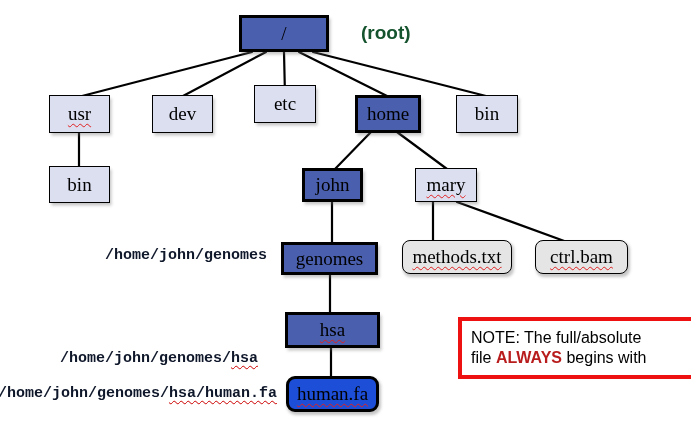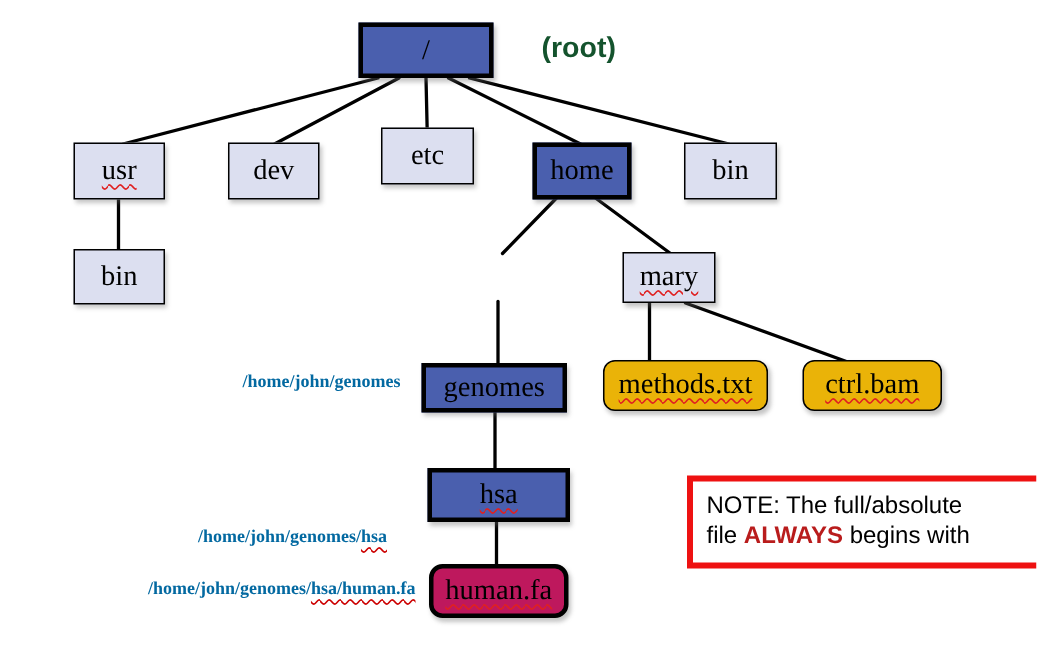--- a/index.html
+++ b/index.html
@@ -9,36 +9,36 @@
   }
   svg.edges { position:absolute; left:0; top:0; }
   .node {
     position:absolute; box-sizing:border-box;
     display:flex; align-items:center; justify-content:center;
     font-size:19px; color:#000;
     box-shadow:1.5px 2.5px 3px rgba(110,110,110,0.40);
   }
   .dark   { background:#4a5fae; border:3px solid #000; }
   .light  { background:#dcdff0; border:1.5px solid #000; }
-  .file   { background:#eab308; border:1.8px solid #000; border-radius:8px; }
-  .target { background:#be185d; border:3px solid #000; border-radius:9px; }
+  .file   { background:#e5e5e5; border:1.8px solid #000; border-radius:8px; }
+  .target { background:#1d4ed8; border:3px solid #000; border-radius:9px; }
   .sq {
     text-decoration-line:underline; text-decoration-style:wavy;
     text-decoration-color:#e02020; text-decoration-thickness:1px;
     text-underline-offset:3px;
   }
   .rootlabel {
     position:absolute; left:338px; top:22px; color:#14532d;
     font-family:"Liberation Sans", sans-serif; font-weight:bold; font-size:19px;
     white-space:nowrap;
     margin-left:23px;
   }
   .pathlabel {
-    position:absolute; color:#0369a1;
-    font-family:Liberation Serif, serif; font-weight:bold; font-size:12px;
+    position:absolute; color:#0f172a;
+    font-family:Liberation Mono, monospace; font-weight:bold; font-size:15px;
     white-space:nowrap;
   }
   .pathlabel .sq { text-decoration-color:#cc0000; }
   .label-genomes { right:424px; top:247px; }
   .label-hsa     { right:433px; top:319px;margin-top:31px; }
   .label-human   { right:414px; top:385px; }
   .note {
     position:absolute; left:458px; top:317px; width:256px; box-sizing:border-box;
     background:#ffffff; border:4px solid #ee1111; padding:7px 8px 8px 9px;
     font-family:"Liberation Sans", sans-serif; font-size:16px; line-height:19.5px;
@@ -86,20 +86,23 @@
   <div class="node dark" style="left:355px;top:95px;width:66px;height:38px">
     <span>home</span>
   </div>
   <div class="node light" style="left:456px;top:95px;width:62px;height:38px">
     <span>bin</span>
   </div>
 
   <div class="node light" style="left:49px;top:166px;width:61px;height:37px">
     <span>bin</span>
   </div>
+  <div class="node dark" style="left:302px;top:168px;width:61px;height:34px">
+    <span>john</span>
+  </div>
   <div class="node light" style="left:415px;top:168px;width:62px;height:34px">
     <span class="sq">mary</span>
   </div>
 
   <div class="node dark" style="left:281px;top:242px;width:97px;height:33px">
     <span>genomes</span>
   </div>
   <div class="node file" style="left:402px;top:240px;width:110px;height:34px">
     <span class="sq">methods.txt</span>
   </div>

